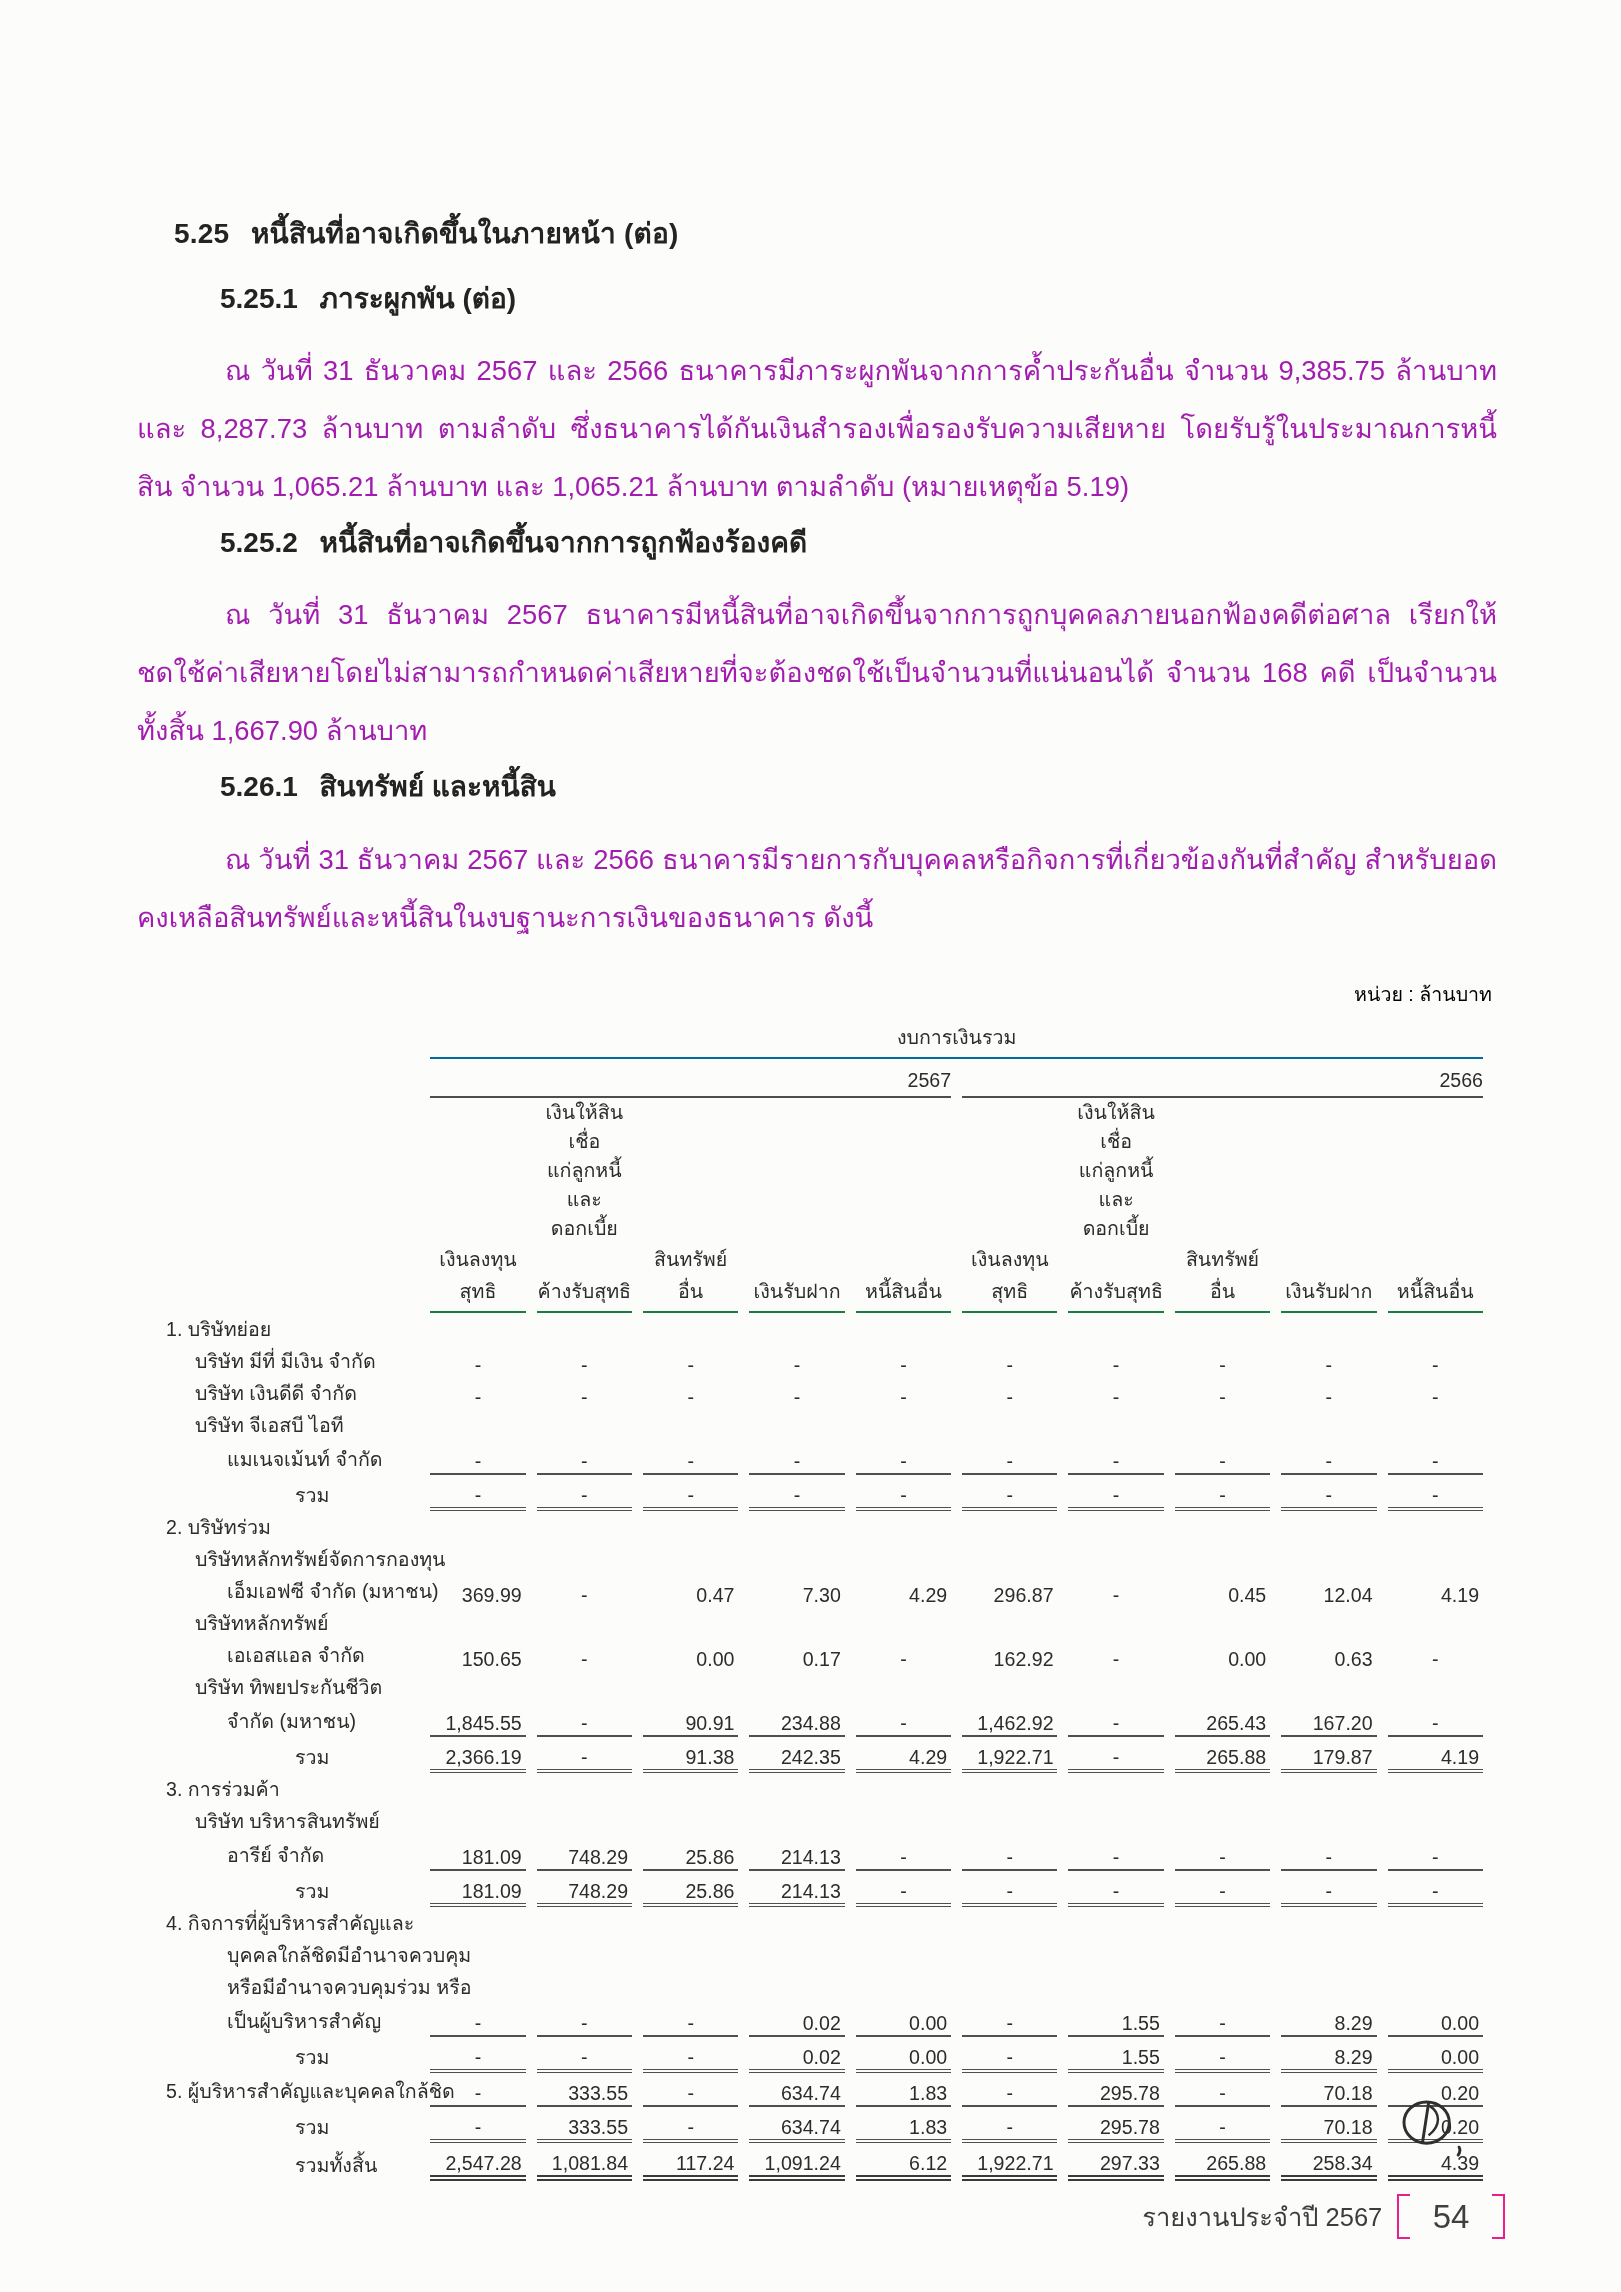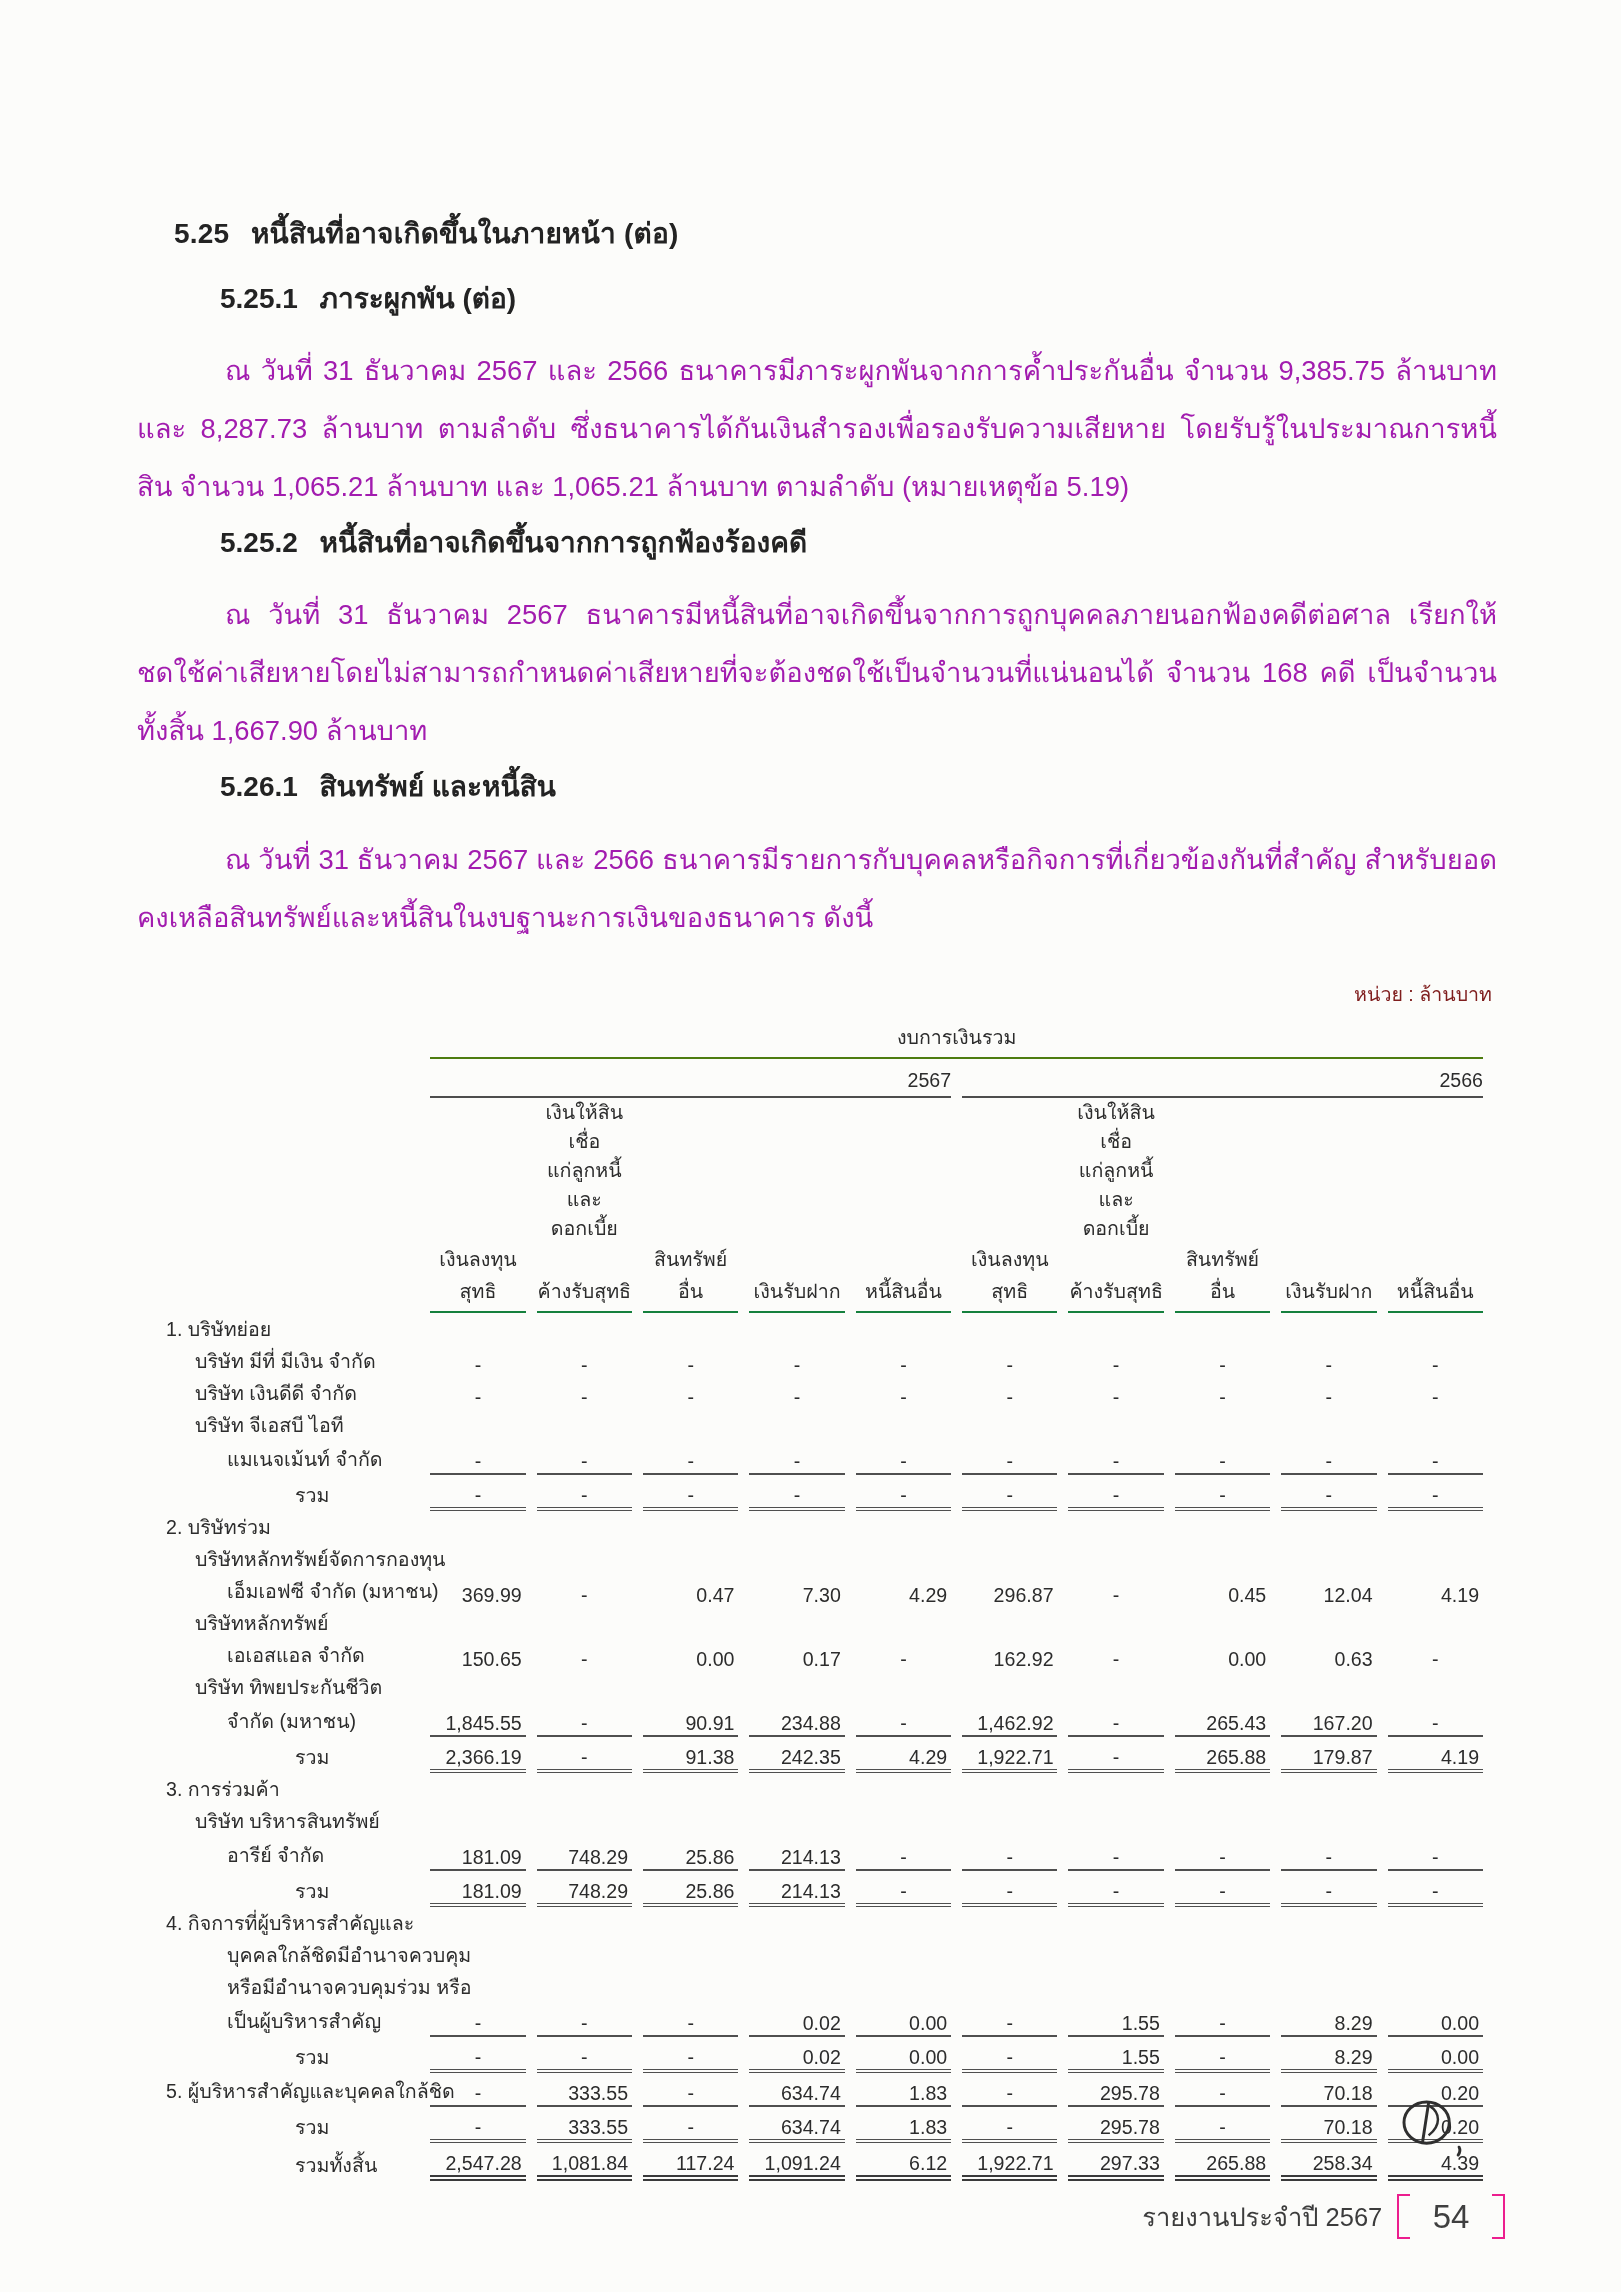--- a/index.html
+++ b/index.html
@@ -21,31 +21,31 @@
   }
   .h-major{font-size:28px;font-weight:700;margin:0 0 20.6px 37px;letter-spacing:0.2px;}
   .h-minor{font-size:28px;font-weight:700;margin:0 0 22.5px 83px;}
   .h-num{margin-right:21.6px;margin-top:32px;}
   .para{
     font-size:27.4px;line-height:58px;margin:0 0 3.9px 0;
     text-indent:88px;text-align:justify;color:#a21caf;
   }
   
   .table-wrap{position:absolute;left:155px;top:978px;width:1339px;}
-  .unit-label{font-size:19.6px;text-align:right;margin:0 2px 9.8px 0;color:#7f1d1d;}
+  .unit-label{font-size:19.6px;text-align:right;margin:0 2px 9.8px 0;color:#000000;}
   table.fin{
     border-collapse:separate;border-spacing:11.8px 0;
     table-layout:fixed;width:1339px;font-size:19.6px;color:#2c2c2c;
   }
   col.c-lbl{width:247px;}
   col.c-num{width:93px;}
   td{padding:0;vertical-align:bottom;}
   tr.r-grp td.grp{
     text-align:center;font-size:19.6px;height:33px;
-    border-bottom:2px solid #4d7c0f;padding-bottom:3.9px;
+    border-bottom:2px solid #0369a1;padding-bottom:3.9px;
   }
   tr.r-yr td.yr{
     text-align:right;font-size:19.6px;height:33px;
     border-bottom:2px solid #4d4d4d;padding-bottom:3.9px;
   }
   tr.r-sub td{height:96px;text-align:center;vertical-align:bottom;}
   tr.r-sub .loan-line{display:block;font-size:19.6px;line-height:29px;}
   tr.r-colhdr td{
     height:37px;text-align:center;font-size:19.6px;
     padding-bottom:4.9px;

